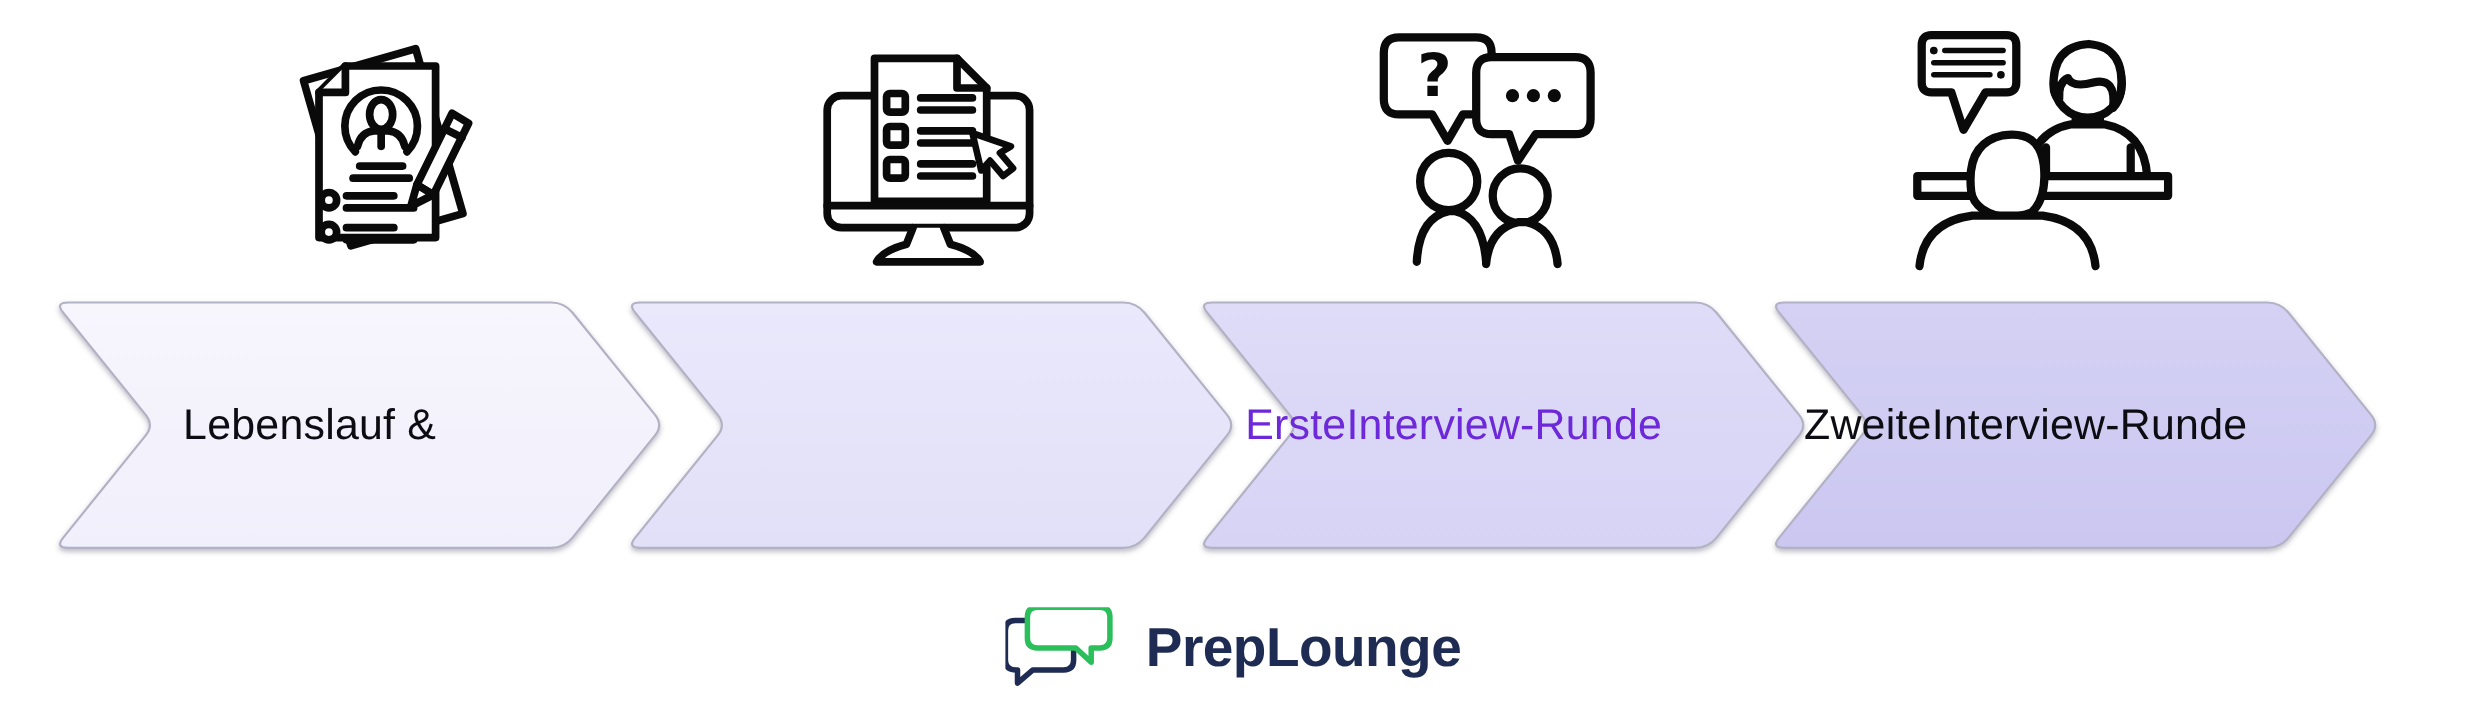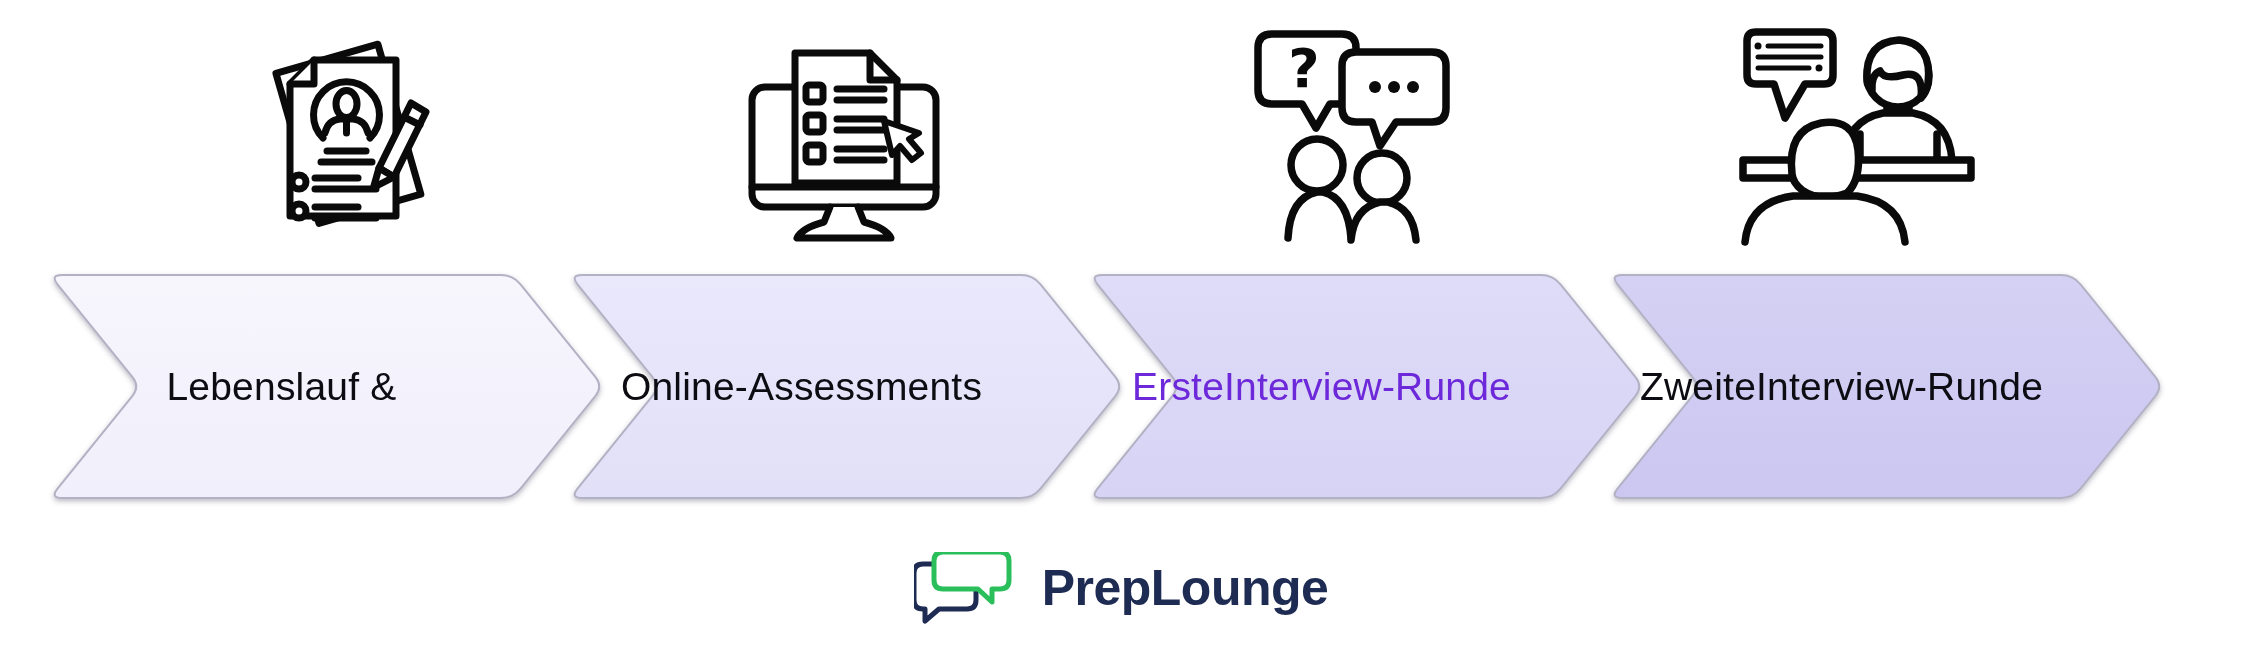--- a/index.html
+++ b/index.html
@@ -137,24 +137,20 @@
         <path d="M196 104 V130"></path>
       <rect class="wf" x="2" y="130" width="228" height="18"></rect>
       <path class="wf" d="M51 144 Q46 100 80 93 Q113 88 117 120 Q120 150 106 163 Q80 173 61 160 Q52 153 51 144 Z"></path>
       <path class="wf" d="M4 212 Q8 172 52 166 L116 166 Q160 172 164 212"></path>
     </svg>
   </div>
 
   <div class="step-label" style="left: 50px; width: 463px; color: rgb(12, 12, 18);">
     <span>Lebenslauf &amp;</span>
   </div>
-  <div class="step-label" style="left: 570px; width: 463px; color: rgb(12, 12, 18);">
-    <span>Online-</span>
-    <span>Assessments</span>
-  </div>
   <div class="step-label" style="left: 1090px; width: 463px; color: #6d28d9;">
     <span>Erste</span>
     <span>Interview-Runde</span>
   </div>
   <div class="step-label" style="left: 1610px; width: 463px; color: rgb(12, 12, 18); text-align: right;">
     <span>Zweite</span>
     <span>Interview-Runde</span>
   </div>
 
   <div class="logo-row">

